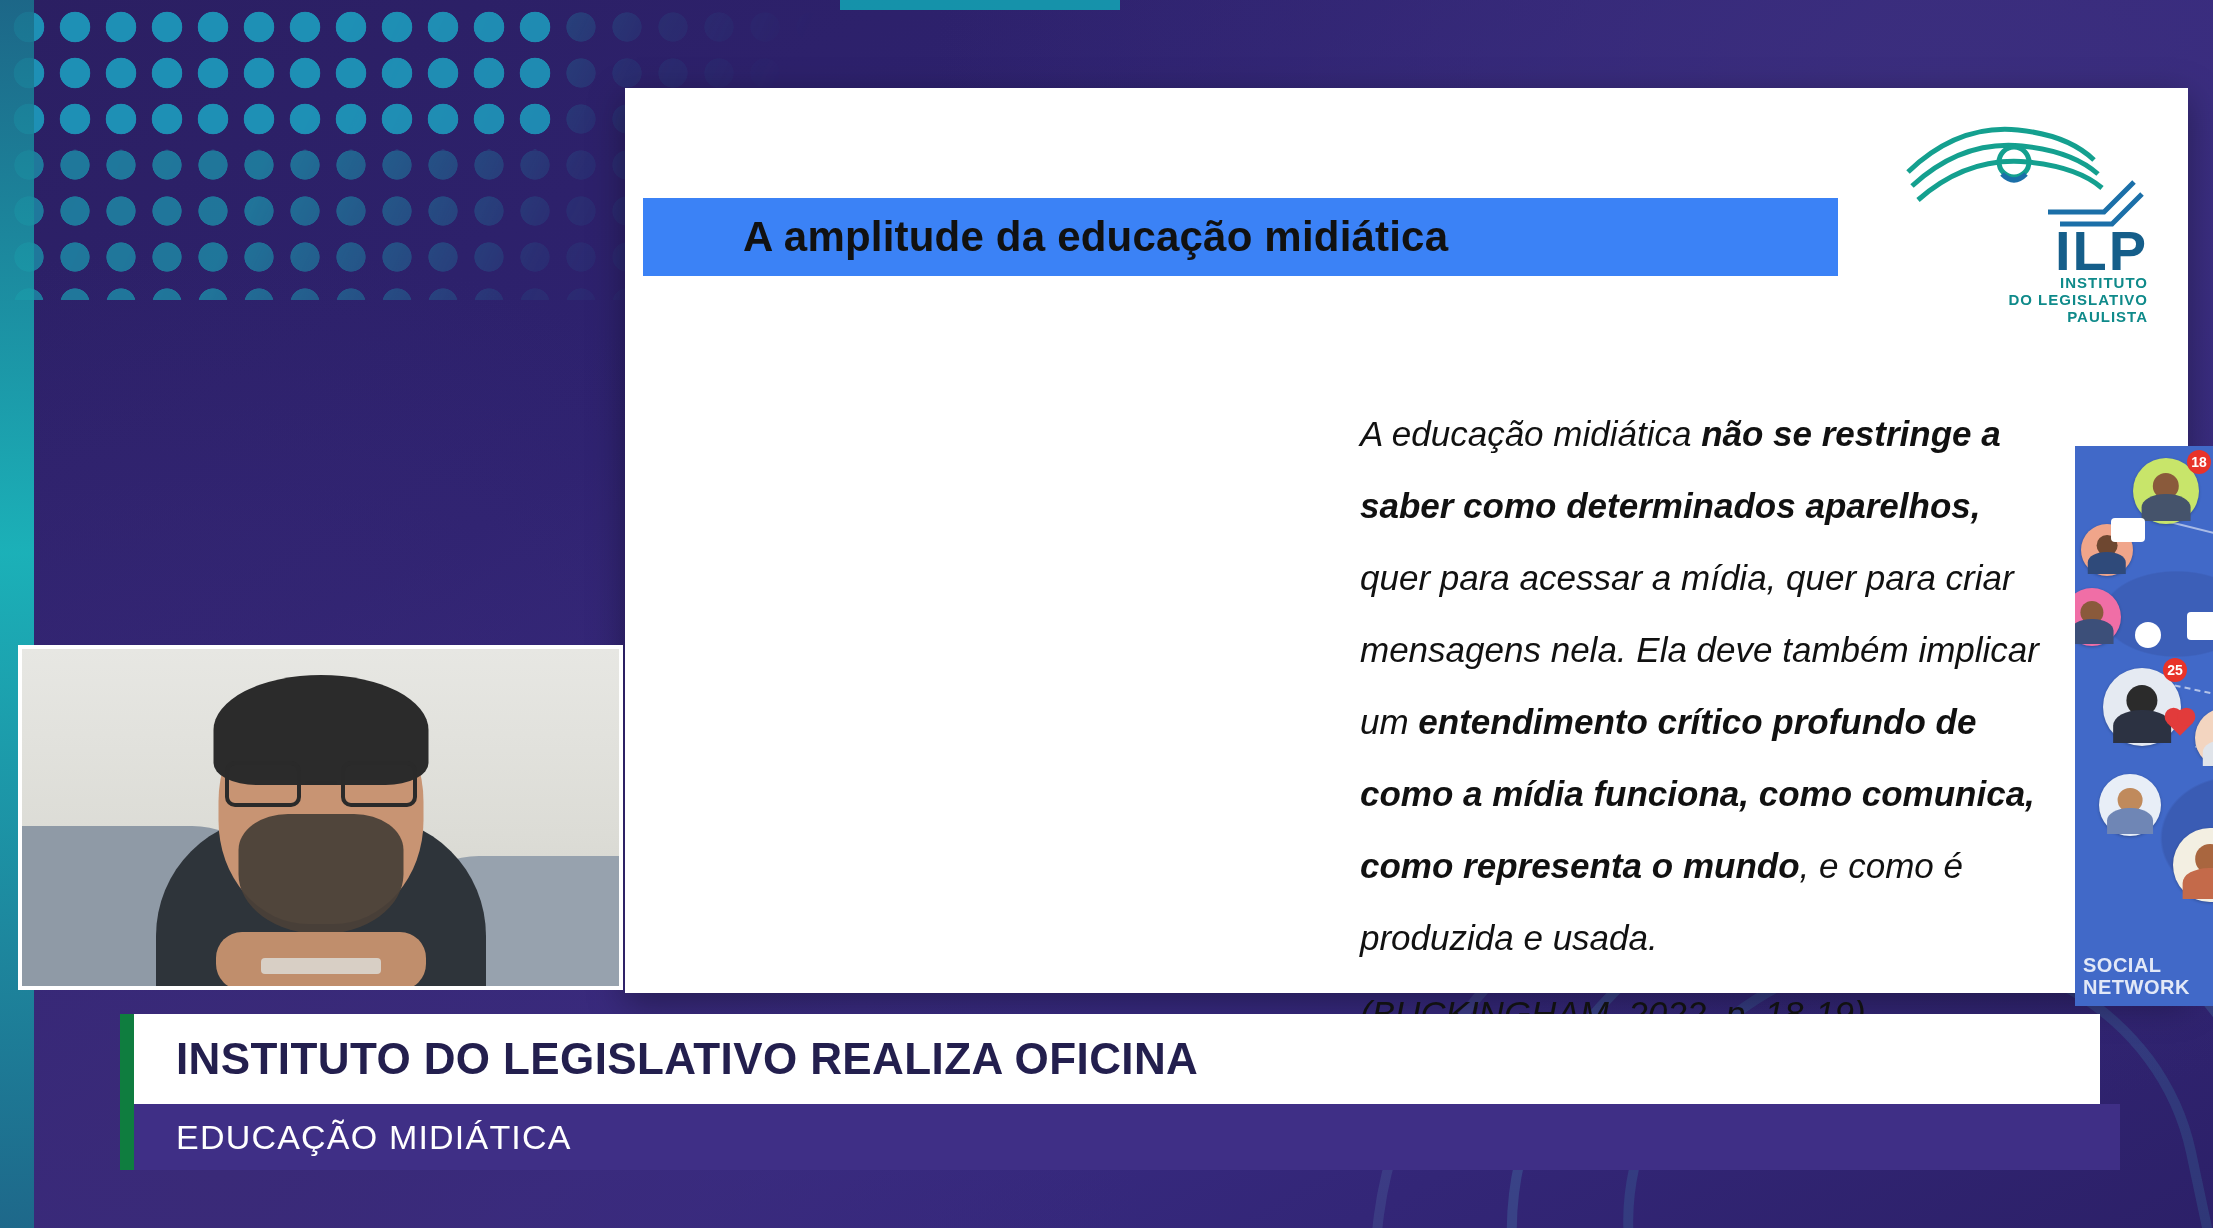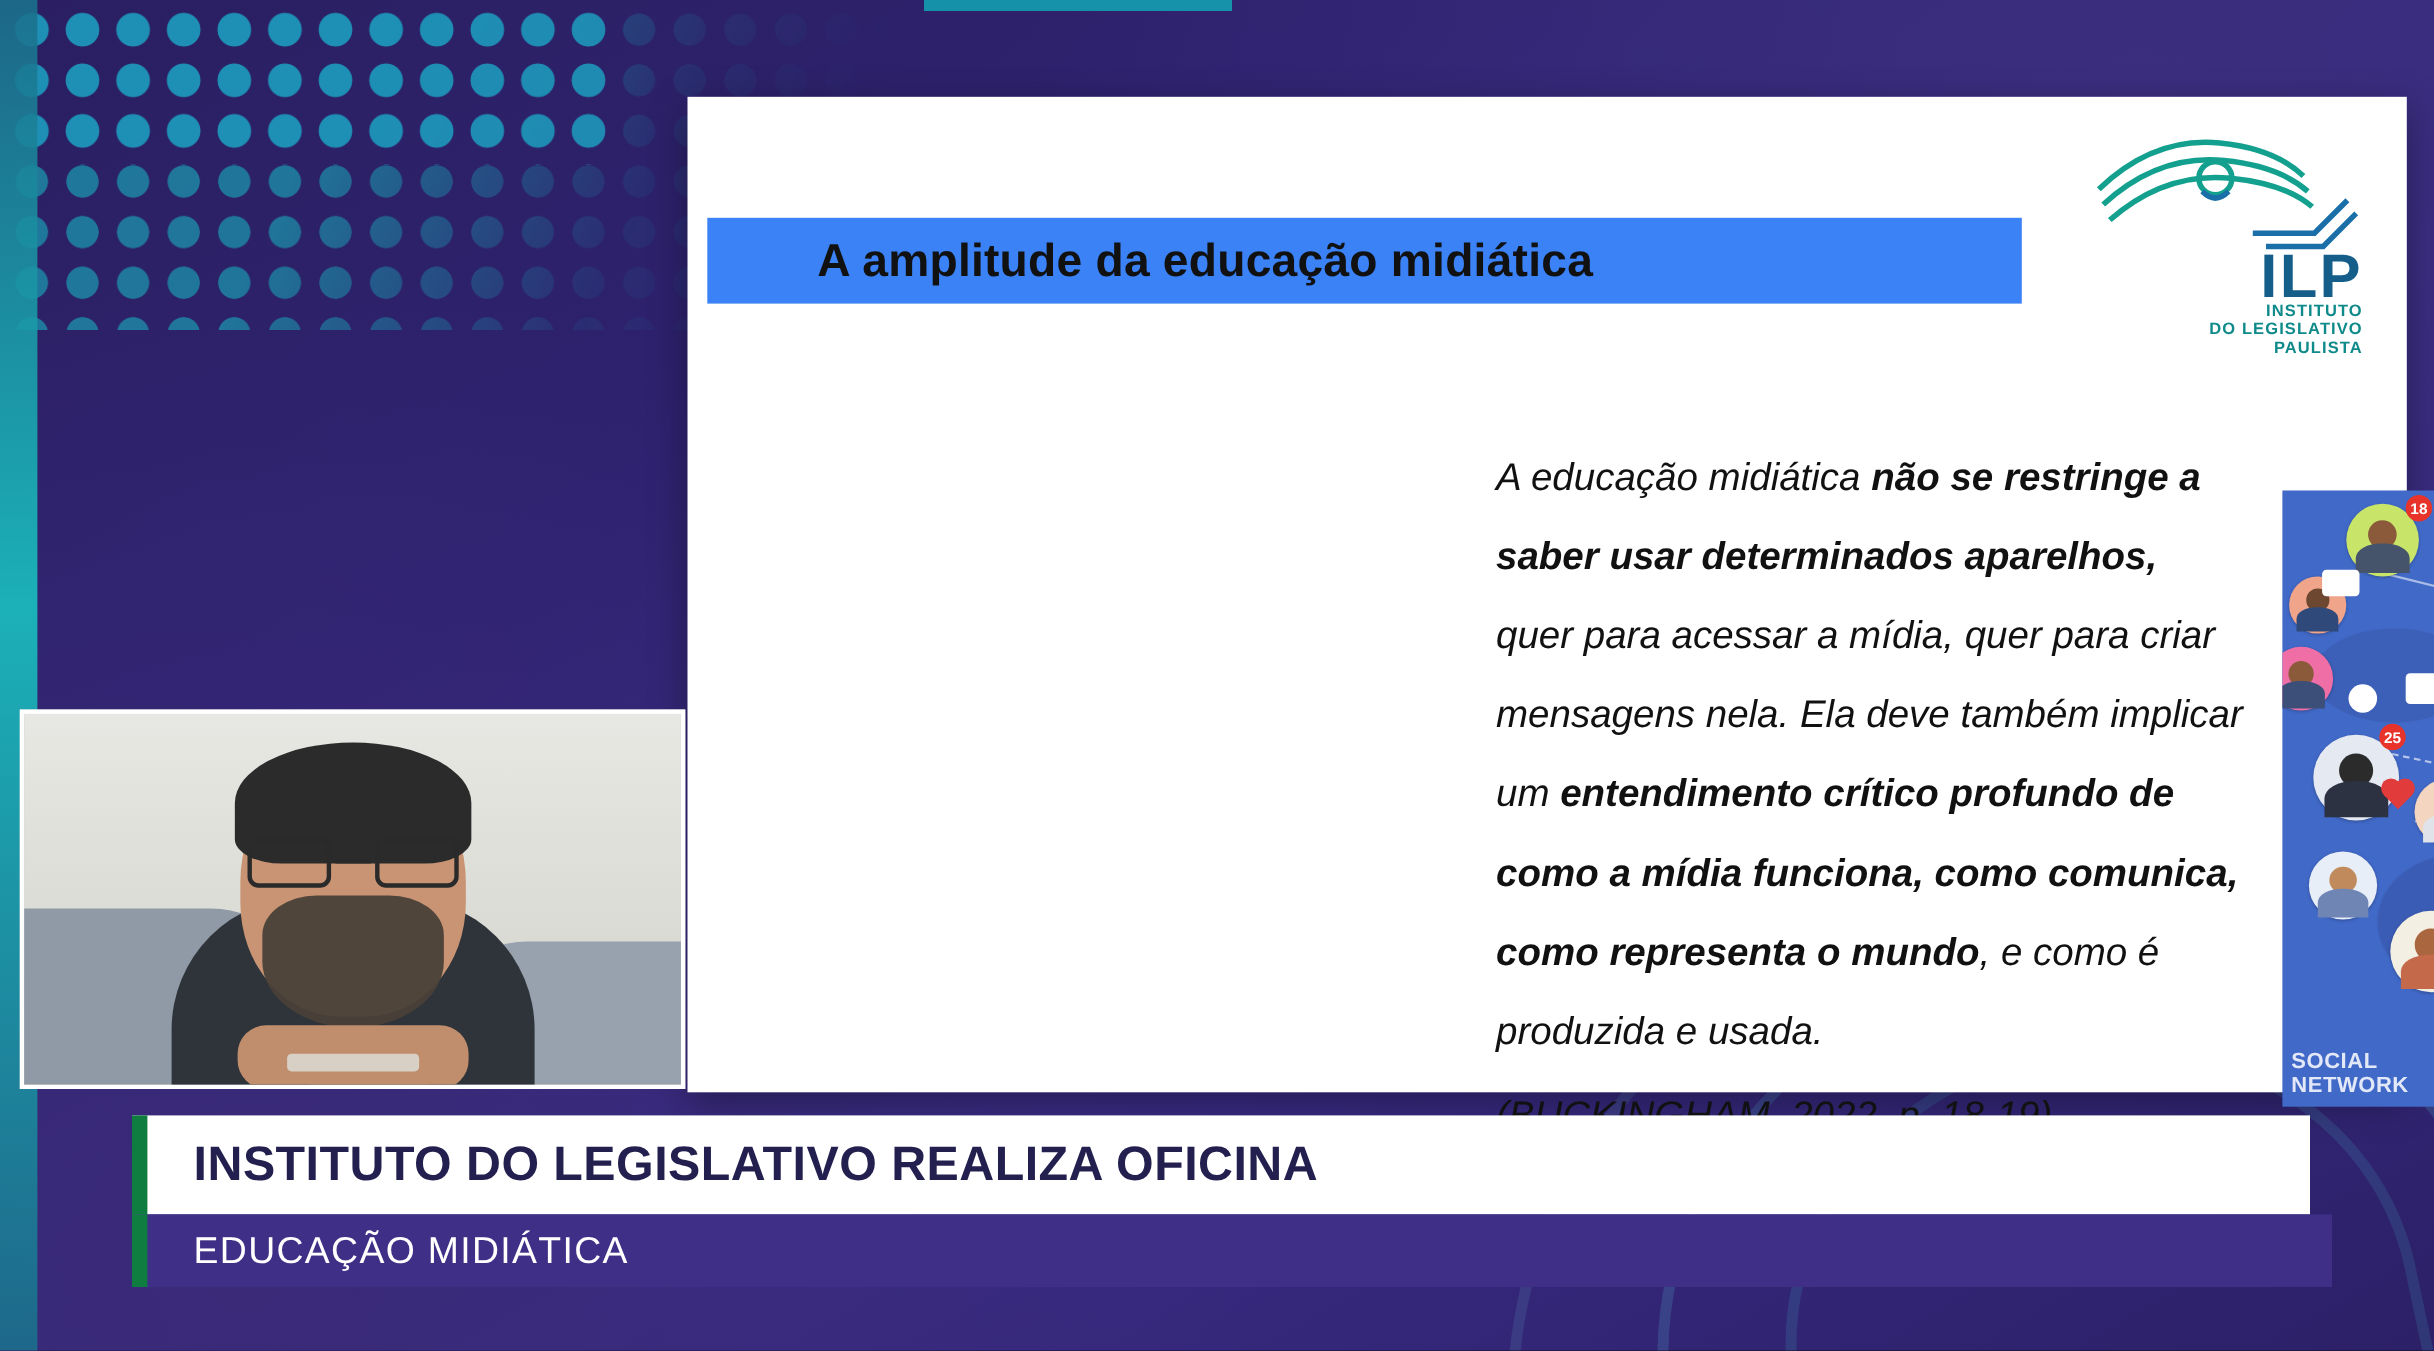--- a/index.html
+++ b/index.html
@@ -145,21 +145,21 @@
       </svg>
       <div class="ltext">
         <div class="l1" style="font-size:56px;color:#155e8a;line-height:46px;letter-spacing:2px;">ILP</div>
         <div class="l1">INSTITUTO</div>
         <div class="l1">DO LEGISLATIVO</div>
         <div class="l1">PAULISTA</div>
       </div>
     </div>
 
     <div id="quote">
-      <span>A educação midiática </span><b>não se restringe a saber usar determinados aparelhos,</b><span> quer para acessar a mídia, quer para criar mensagens nela. Ela deve também implicar um </span><b>entendimento crítico profundo de como a mídia funciona, como comunica, como representa o mundo</b><span>, e como é produzida e usada.</span>
+      <span>A educação midiática </span><b>não se restringe a saber como determinados aparelhos,</b><span> quer para acessar a mídia, quer para criar mensagens nela. Ela deve também implicar um </span><b>entendimento crítico profundo de como a mídia funciona, como comunica, como representa o mundo</b><span>, e como é produzida e usada.</span>
       <span id="cite">(BUCKINGHAM, 2022, p. 18-19)</span>
     </div>
 
     <div id="illus">
       <div class="world"></div>
 
       <div class="line" style="left:95px;top:75px;width:210px;transform:rotate(14deg);"></div>
 
       <div class="line" style="left:120px;top:300px;width:200px;transform:rotate(-18deg);"></div>
 

